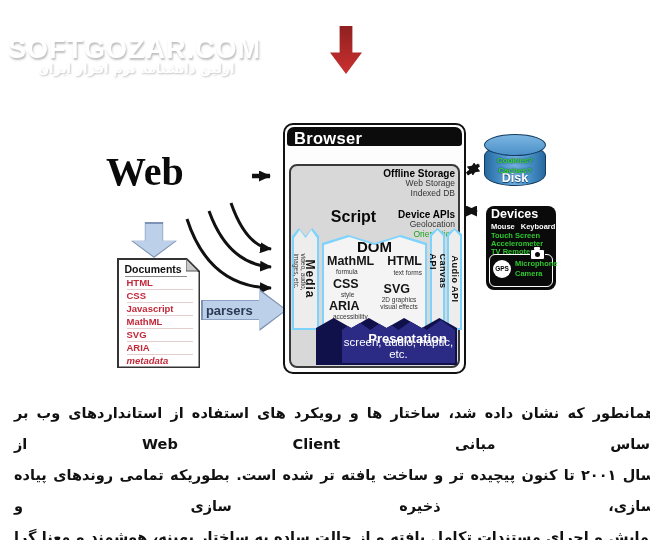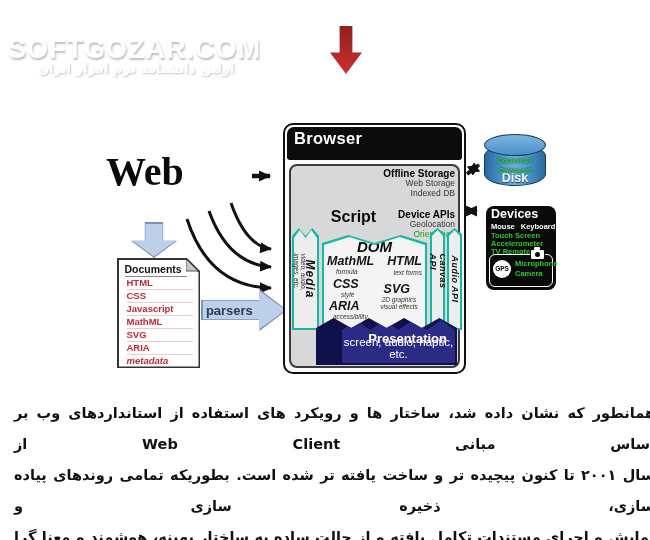--- a/index.html
+++ b/index.html
@@ -36,37 +36,37 @@
   .docs-fold{position:absolute;right:1px;top:1px;}
   .docs-title{margin:3px 4px 0 6px;font-size:10.5px;font-weight:bold;color:#111;
     border-bottom:1px solid #8a8a8a;padding-bottom:1px;width:62px;}
   .doc-item{margin:0 6px 0 8px;font-size:9.5px;font-weight:bold;color:#c2293a;
     border-bottom:1px solid #e3cdcd;height:12px;line-height:12px;}
   .doc-item:last-child{font-style:italic;}
 
   
   .browser{left:283px;top:123px;width:183px;height:251px;box-sizing:border-box;
     background:#fdfdfd;border:2.5px solid #111;border-radius:10px;}
-  .b-header{position:absolute;left:2px;right:2px;top:2px;height:33px;background:#0c0c0c;
+  .b-header{position:absolute;left:2px;right:2px;top:2px;height:19px;background:#0c0c0c;
     border-radius:7px 7px 3px 3px;color:#fff;padding:2px 7px;box-sizing:border-box;}
   .b-title{font-size:16.5px;font-weight:bold;letter-spacing:.3px;line-height:18px;}
   .b-sub{font-size:8.8px;color:#eee;}
   .b-gray{position:absolute;left:4px;right:4px;top:39px;bottom:4px;background:#d8d8d8;
     border:2px solid #3a3a3a;border-radius:8px;}
   .net{position:absolute;left:4px;top:2px;}
   .off{position:absolute;right:3px;top:2px;text-align:right;}
   .devapi{position:absolute;right:3px;top:43px;text-align:right;}
   .apis-title{font-size:10px;font-weight:bold;color:#000;line-height:11px;}
   .apis-line{font-size:8.5px;color:#333;line-height:9.5px;}
   .green{color:#1ca31c;}
   .script-label{position:absolute;left:20px;width:85px;top:42px;text-align:center;
     font-size:16px;font-weight:bold;color:#0a0a0a;}
 
   
-  .col{position:absolute;background:#14b8a6;font-style:italic;}
+  .col{position:absolute;background:#7dd3fc;}
   .col-in{position:absolute;inset:2px;background:#ededed;}
   .zig2,.zig2 .col-in{clip-path:polygon(0 8px,25% 0,50% 8px,75% 0,100% 8px,100% 100%,0 100%);}
   .zig1,.zig1 .col-in{clip-path:polygon(0 6px,50% 0,100% 6px,100% 100%,0 100%);}
   .media-col{left:1px;top:62px;width:27px;height:102px;}
   .dom-col{left:31px;top:69px;width:105px;height:95px;}
   .dom-col .col-in{background:#f4f4f4;}
   .canvas-col{left:139px;top:62px;width:15px;height:102px;}
   .audio-col{left:156px;top:62px;width:15px;height:102px;}
   .vtext{writing-mode:vertical-rl;position:absolute;top:50%;transform:translateY(-50%);}
   .media-t{left:11px;font-size:12px;font-weight:bold;color:#111;letter-spacing:1px;}

